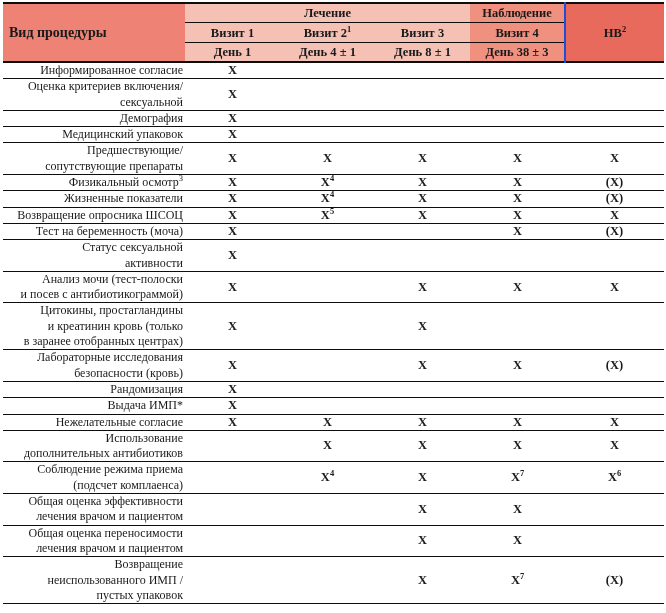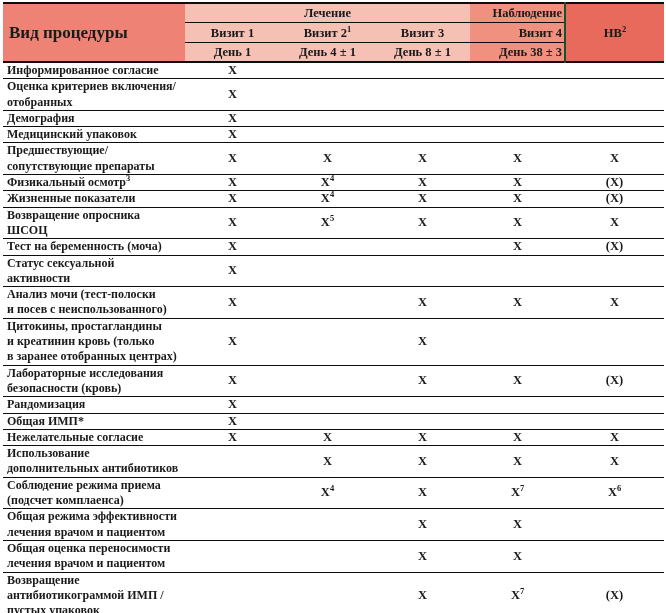--- a/index.html
+++ b/index.html
@@ -30,42 +30,42 @@
     vertical-align: middle;
     line-height: 18px;
   }
   tr.group-row  { height: 19px; }
   tr.visit-row  { height: 20px; }
   tr.day-row    { height: 18px; }
   th.col1 {
     background: var(--c-col1);
     text-align: left;
     padding-left: 6px;
-    font-size: 17px;
+    font-size: 14px;
   }
   th.t-bg { background: var(--c-treat); margin-left: 20px; }
-  th.o-bg { background: var(--c-obs); text-align: right; }
+  th.o-bg { background: var(--c-obs); }
   th.hb {
     background: var(--c-hb);
-    border-left: 2px solid #14532d;
+    border-left: 2px solid #1d4ed8;
   }
   tr.group-row th.t-bg,
   tr.group-row th.o-bg,
   tr.visit-row th { border-bottom: 1.2px solid var(--c-border); }
   
   tbody td {
     border-bottom: 1px solid var(--c-border);
     padding: 0;
     vertical-align: middle;
   }
   tbody tr:first-child td { border-top: 2px solid var(--c-border); }
   td.label {
-    font-weight: bold;
+    font-weight: normal;
     font-size: 12px;
-    text-align: left;
+    text-align: right;
     padding: 0 2px 0 4px;
     white-space: pre-line;
     line-height: 15.3px;
   }
   td.mark {
     text-align: center;
     font-weight: bold;
     font-size: 12.5px;
     line-height: 15.3px;
   }
@@ -112,21 +112,21 @@
         <tr>
           <td class="label">Информированное согласие</td>
           <td class="mark">X</td>
           <td class="mark"></td>
           <td class="mark"></td>
           <td class="mark"></td>
           <td class="mark"></td>
         </tr>
         <tr>
           <td class="label">Оценка критериев включения/
-отобранных</td>
+сексуальной</td>
           <td class="mark">X</td>
           <td class="mark"></td>
           <td class="mark"></td>
           <td class="mark"></td>
           <td class="mark"></td>
         </tr>
         <tr>
           <td class="label">Демография</td>
           <td class="mark">X</td>
           <td class="mark"></td>
@@ -187,21 +187,21 @@
           <td class="label">Статус сексуальной
 активности</td>
           <td class="mark">X</td>
           <td class="mark"></td>
           <td class="mark"></td>
           <td class="mark"></td>
           <td class="mark"></td>
         </tr>
         <tr>
           <td class="label">Анализ мочи (тест-полоски
-и посев с неиспользованного)</td>
+и посев с антибиотикограммой)</td>
           <td class="mark">X</td>
           <td class="mark"></td>
           <td class="mark">X</td>
           <td class="mark">X</td>
           <td class="mark">X</td>
         </tr>
         <tr>
           <td class="label">Цитокины, простагландины
 и креатинин кровь (только
 в заранее отобранных центрах)</td>
@@ -222,21 +222,21 @@
         </tr>
         <tr>
           <td class="label">Рандомизация</td>
           <td class="mark">X</td>
           <td class="mark"></td>
           <td class="mark"></td>
           <td class="mark"></td>
           <td class="mark"></td>
         </tr>
         <tr>
-          <td class="label">Общая ИМП*</td>
+          <td class="label">Выдача ИМП*</td>
           <td class="mark">X</td>
           <td class="mark"></td>
           <td class="mark"></td>
           <td class="mark"></td>
           <td class="mark"></td>
         </tr>
         <tr>
           <td class="label">Нежелательные согласие</td>
           <td class="mark">X</td>
           <td class="mark">X</td>
@@ -256,40 +256,40 @@
         <tr>
           <td class="label">Соблюдение режима приема
 (подсчет комплаенса)</td>
           <td class="mark"></td>
           <td class="mark">X<sup>4</sup></td>
           <td class="mark">X</td>
           <td class="mark">X<sup>7</sup></td>
           <td class="mark">X<sup>6</sup></td>
         </tr>
         <tr>
-          <td class="label">Общая режима эффективности
+          <td class="label">Общая оценка эффективности
 лечения врачом и пациентом</td>
           <td class="mark"></td>
           <td class="mark"></td>
           <td class="mark">X</td>
           <td class="mark">X</td>
           <td class="mark"></td>
         </tr>
         <tr>
           <td class="label">Общая оценка переносимости
 лечения врачом и пациентом</td>
           <td class="mark"></td>
           <td class="mark"></td>
           <td class="mark">X</td>
           <td class="mark">X</td>
           <td class="mark"></td>
         </tr>
         <tr>
           <td class="label">Возвращение
-антибиотикограммой ИМП /
+неиспользованного ИМП /
 пустых упаковок</td>
           <td class="mark"></td>
           <td class="mark"></td>
           <td class="mark">X</td>
           <td class="mark">X<sup>7</sup></td>
           <td class="mark">(X)</td>
         </tr>
       </tbody>
   </table>
 </div>

